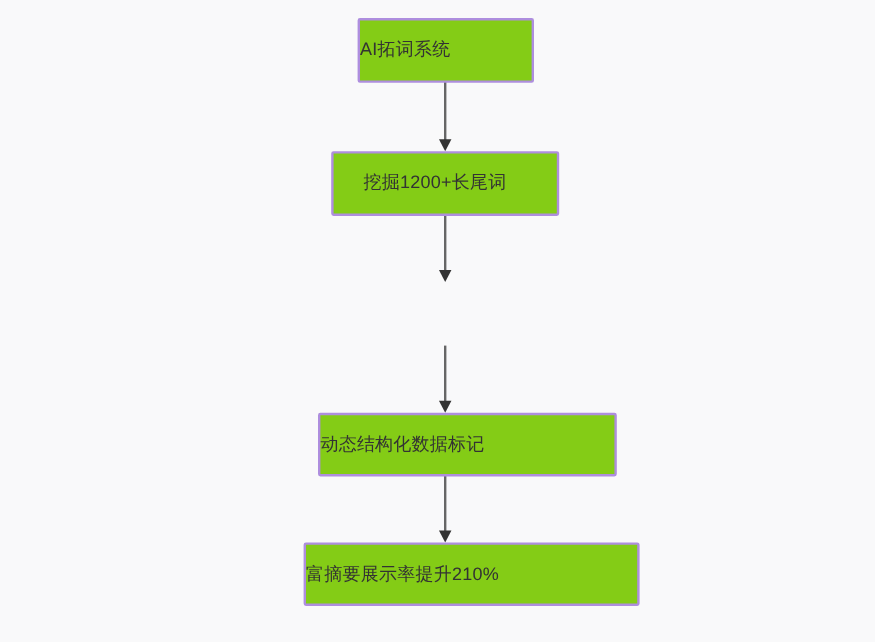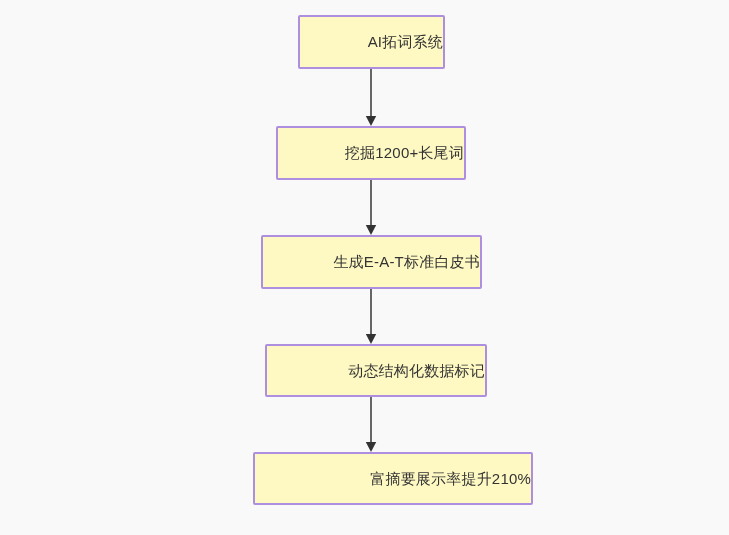--- a/index.html
+++ b/index.html
@@ -14,26 +14,26 @@
     overflow: hidden;
   }
   #flowchart-canvas {
     position: relative;
     width: 729px;
     height: 535px;
   }
   .node {
     position: absolute;
     box-sizing: border-box;
-    background: #fef9c3;
+    background: #84cc16;
     border: 2px solid #ae8ede;
     border-radius: 2px;
     display: flex;
     align-items: center;
-    justify-content: flex-end;
+    justify-content: flex-start;
     color: #333333;
     font-size: 15px;
     line-height: 1.2;
     letter-spacing: 0.2px;
     white-space: nowrap;
   }
   .node-label {
     display: block;
   }
   .edge {
@@ -74,29 +74,26 @@
     <svg width="14" height="58" viewBox="0 0 14 58">
       <line x1="7" y1="0" x2="7" y2="48" stroke="#666666" stroke-width="2"></line>
       <polygon points="7,56 1.8,46 12.2,46" fill="#333333"></polygon>
     </svg>
   </div>
 
   <div class="node" style="left:298px; top:15px; width:147px; height:54px;">
     <span class="node-label">AI拓词系统</span>
   </div>
 
-  <div class="node" style="left:276px; top:126px; width:190px; height:54px;">
+  <div class="node" style="left:276px; top:126px; width:190px; height:54px;padding-left:25px;">
     <span class="node-label">挖掘1200+长尾词</span>
   </div>
 
-  <div class="node" style="left:261px; top:235px; width:221px; height:54px;">
-    <span class="node-label">生成E-A-T标准白皮书</span>
-  </div>
 
-  <div class="node" style="left:265px; top:344px; width:222px; height:53px;">
+  <div class="node" style="left:265px; top:344px; width:249px; height:53px;">
     <span class="node-label">动态结构化数据标记</span>
   </div>
 
   <div class="node" style="left:253px; top:452px; width:280px; height:53px;">
     <span class="node-label">富摘要展示率提升210%</span>
   </div>
 
 </div>
 
 </body></html>

